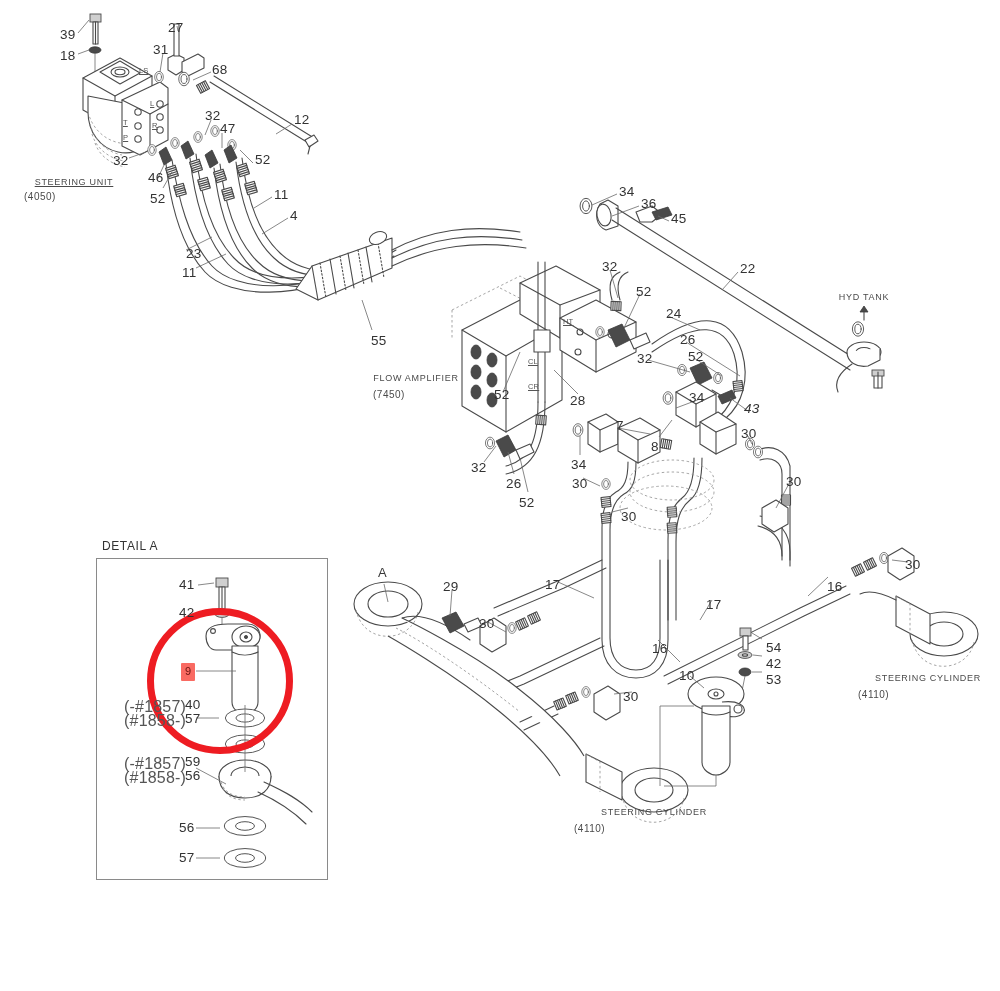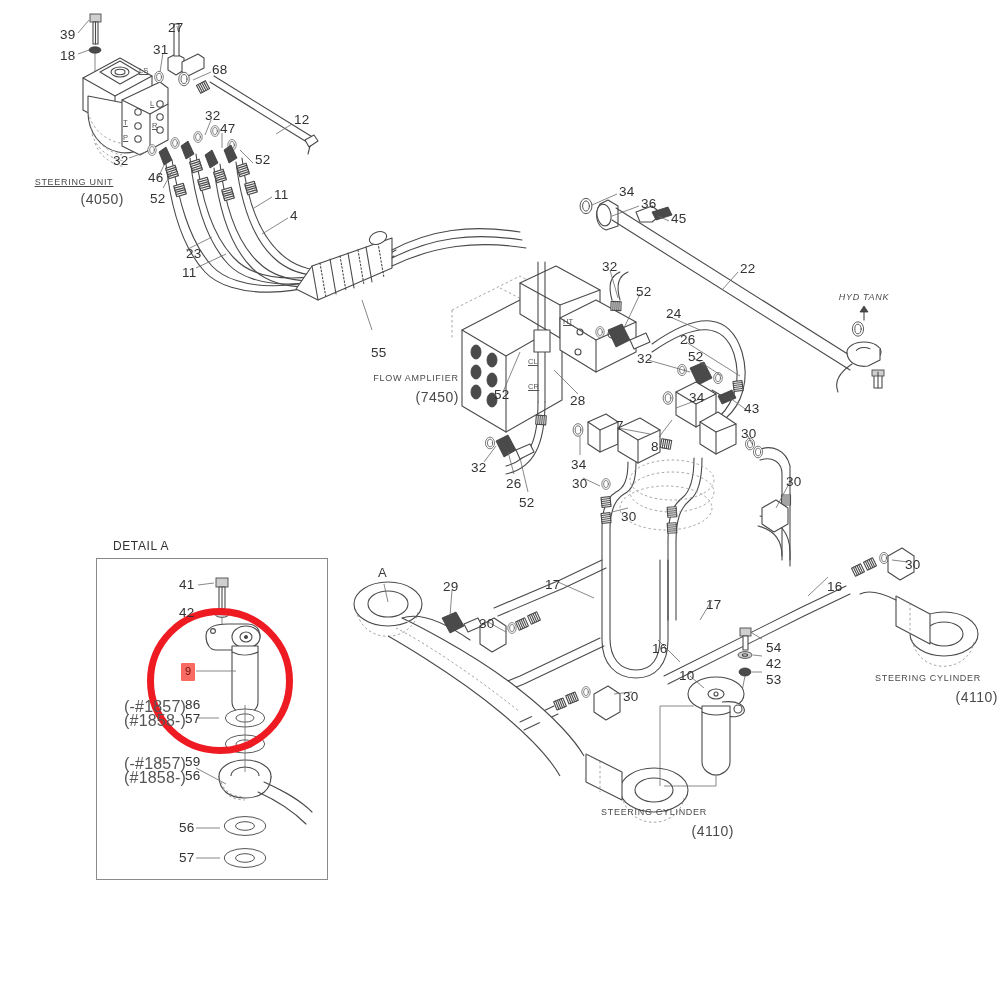--- a/index.html
+++ b/index.html
@@ -43,24 +43,24 @@
     color: #555;
     text-decoration: underline;
   }
   .lbl.grp {
     font-size: 9px;
     color: #4a4a4a;
     letter-spacing: 0.7px;
     text-align: center;
   }
   .lbl.grpsub {
-    font-size: 14px;
+    font-size: 10px;
     color: #4a4a4a;
     letter-spacing: 0.5px;
-    text-align: right;
+    text-align: left;
   }
   .lbl.detail-title {
     font-size: 12px;
     color: #333;
     letter-spacing: 0.6px;
   }
   .lbl.range {
     font-size: 16px;
     color: #555;
   }
@@ -557,43 +557,43 @@
   <div id="detail-box"></div>
 
   <div class="highlight-circle"></div>
 
   <div class="lbl grp" style="left:24px; top:178px; width:100px;text-decoration:underline;">STEERING UNIT</div>
   <div class="lbl grpsub" style="left:24px; top:192px; width:100px;">(4050)</div>
 
   <div class="lbl grp" style="left:373px; top:374px; width:86px;">FLOW AMPLIFIER</div>
   <div class="lbl grpsub" style="left:373px; top:390px; width:86px;">(7450)</div>
 
-  <div class="lbl grp" style="left:818px; top:293px; width:92px;font-style:italic;">HYD TANK</div>
+  <div class="lbl grp" style="left:818px; top:293px; width:92px;">HYD TANK</div>
 
   <div class="lbl grp" style="left:574px; top:808px; width:160px;">STEERING CYLINDER</div>
   <div class="lbl grpsub" style="left:574px; top:824px; width:160px;">(4110)</div>
 
   <div class="lbl grp" style="left:858px; top:674px; width:140px;">STEERING CYLINDER</div>
   <div class="lbl grpsub" style="left:858px; top:690px; width:140px;">(4110)</div>
 
   <div class="lbl port" style="left:139px; top:67px;">LS</div>
   <div class="lbl port" style="left:150px; top:100px;">L</div>
   <div class="lbl port" style="left:152px; top:122px;">R</div>
   <div class="lbl port" style="left:123px; top:119px;">T</div>
   <div class="lbl port" style="left:123px; top:134px;">P</div>
   <div class="lbl port" style="left:563px; top:318px;">HT</div>
   <div class="lbl port" style="left:528px; top:358px;">CL</div>
   <div class="lbl port" style="left:528px; top:383px;">CR</div>
 
   <div class="lbl ref" style="left:378px; top:566px;">A</div>
 
-  <div class="lbl detail-title" style="left:113px; top:540px;text-align:center;">DETAIL A</div>
+  <div class="lbl detail-title" style="left:102px; top:540px;text-align:center;">DETAIL A</div>
 
   <div class="lbl range" style="left:124px; top:699px;">(-#1857)</div>
-  <div class="lbl num" style="left:185px; top:698px;">86</div>
+  <div class="lbl num" style="left:185px; top:698px;">40</div>
   <div class="lbl range" style="left:124px; top:713px;">(#1858-)</div>
   <div class="lbl num" style="left:185px; top:712px;">57</div>
   <div class="lbl range" style="left:124px; top:756px;">(-#1857)</div>
   <div class="lbl num" style="left:185px; top:755px;">59</div>
   <div class="lbl range" style="left:124px; top:770px;">(#1858-)</div>
   <div class="lbl num" style="left:185px; top:769px;">56</div>
 
   <div class="lbl num" style="left:179px; top:578px;">41</div>
   <div class="lbl num" style="left:179px; top:606px;">42</div>
   <div class="lbl hl" style="left:181px; top:663px;">9</div>
@@ -610,33 +610,33 @@
       <div class="lbl num" style="left: 205px; top: 109px;">32</div>
       <div class="lbl num" style="left: 220px; top: 122px;">47</div>
       <div class="lbl num" style="left: 255px; top: 153px;">52</div>
       <div class="lbl num" style="left: 113px; top: 154px;">32</div>
       <div class="lbl num" style="left: 148px; top: 171px;">46</div>
       <div class="lbl num" style="left: 150px; top: 192px;">52</div>
       <div class="lbl num" style="left: 274px; top: 188px;">11</div>
       <div class="lbl num" style="left: 290px; top: 209px;">4</div>
       <div class="lbl num" style="left: 186px; top: 247px;">23</div>
       <div class="lbl num" style="left: 182px; top: 266px;">11</div>
-      <div class="lbl num" style="left: 371px; top: 334px; margin-top: 12px;">55</div>
+      <div class="lbl num" style="left: 371px; top: 334px;">55</div>
       <div class="lbl num" style="left: 619px; top: 185px;">34</div>
       <div class="lbl num" style="left: 641px; top: 197px;">36</div>
       <div class="lbl num" style="left: 671px; top: 212px;">45</div>
       <div class="lbl num" style="left: 740px; top: 262px;">22</div>
       <div class="lbl num" style="left: 602px; top: 260px;">32</div>
       <div class="lbl num" style="left: 636px; top: 285px;">52</div>
       <div class="lbl num" style="left: 666px; top: 307px;">24</div>
       <div class="lbl num" style="left: 680px; top: 333px;">26</div>
       <div class="lbl num" style="left: 637px; top: 352px;">32</div>
       <div class="lbl num" style="left: 688px; top: 350px;">52</div>
       <div class="lbl num" style="left: 689px; top: 391px;">34</div>
-      <div class="lbl num" style="left: 744px; top: 402px;">43</div>
+      <div class="lbl num" style="left: 744px; top: 402px; font-style: italic;">43</div>
       <div class="lbl num" style="left: 741px; top: 427px;">30</div>
       <div class="lbl num" style="left: 571px; top: 458px;">34</div>
       <div class="lbl num" style="left: 616px; top: 419px;">7</div>
       <div class="lbl num" style="left: 651px; top: 440px;">8</div>
       <div class="lbl num" style="left: 570px; top: 394px;">28</div>
       <div class="lbl num" style="left: 494px; top: 388px;">52</div>
       <div class="lbl num" style="left: 471px; top: 461px;">32</div>
       <div class="lbl num" style="left: 506px; top: 477px;">26</div>
       <div class="lbl num" style="left: 519px; top: 496px;">52</div>
       <div class="lbl num" style="left: 572px; top: 477px;">30</div>

